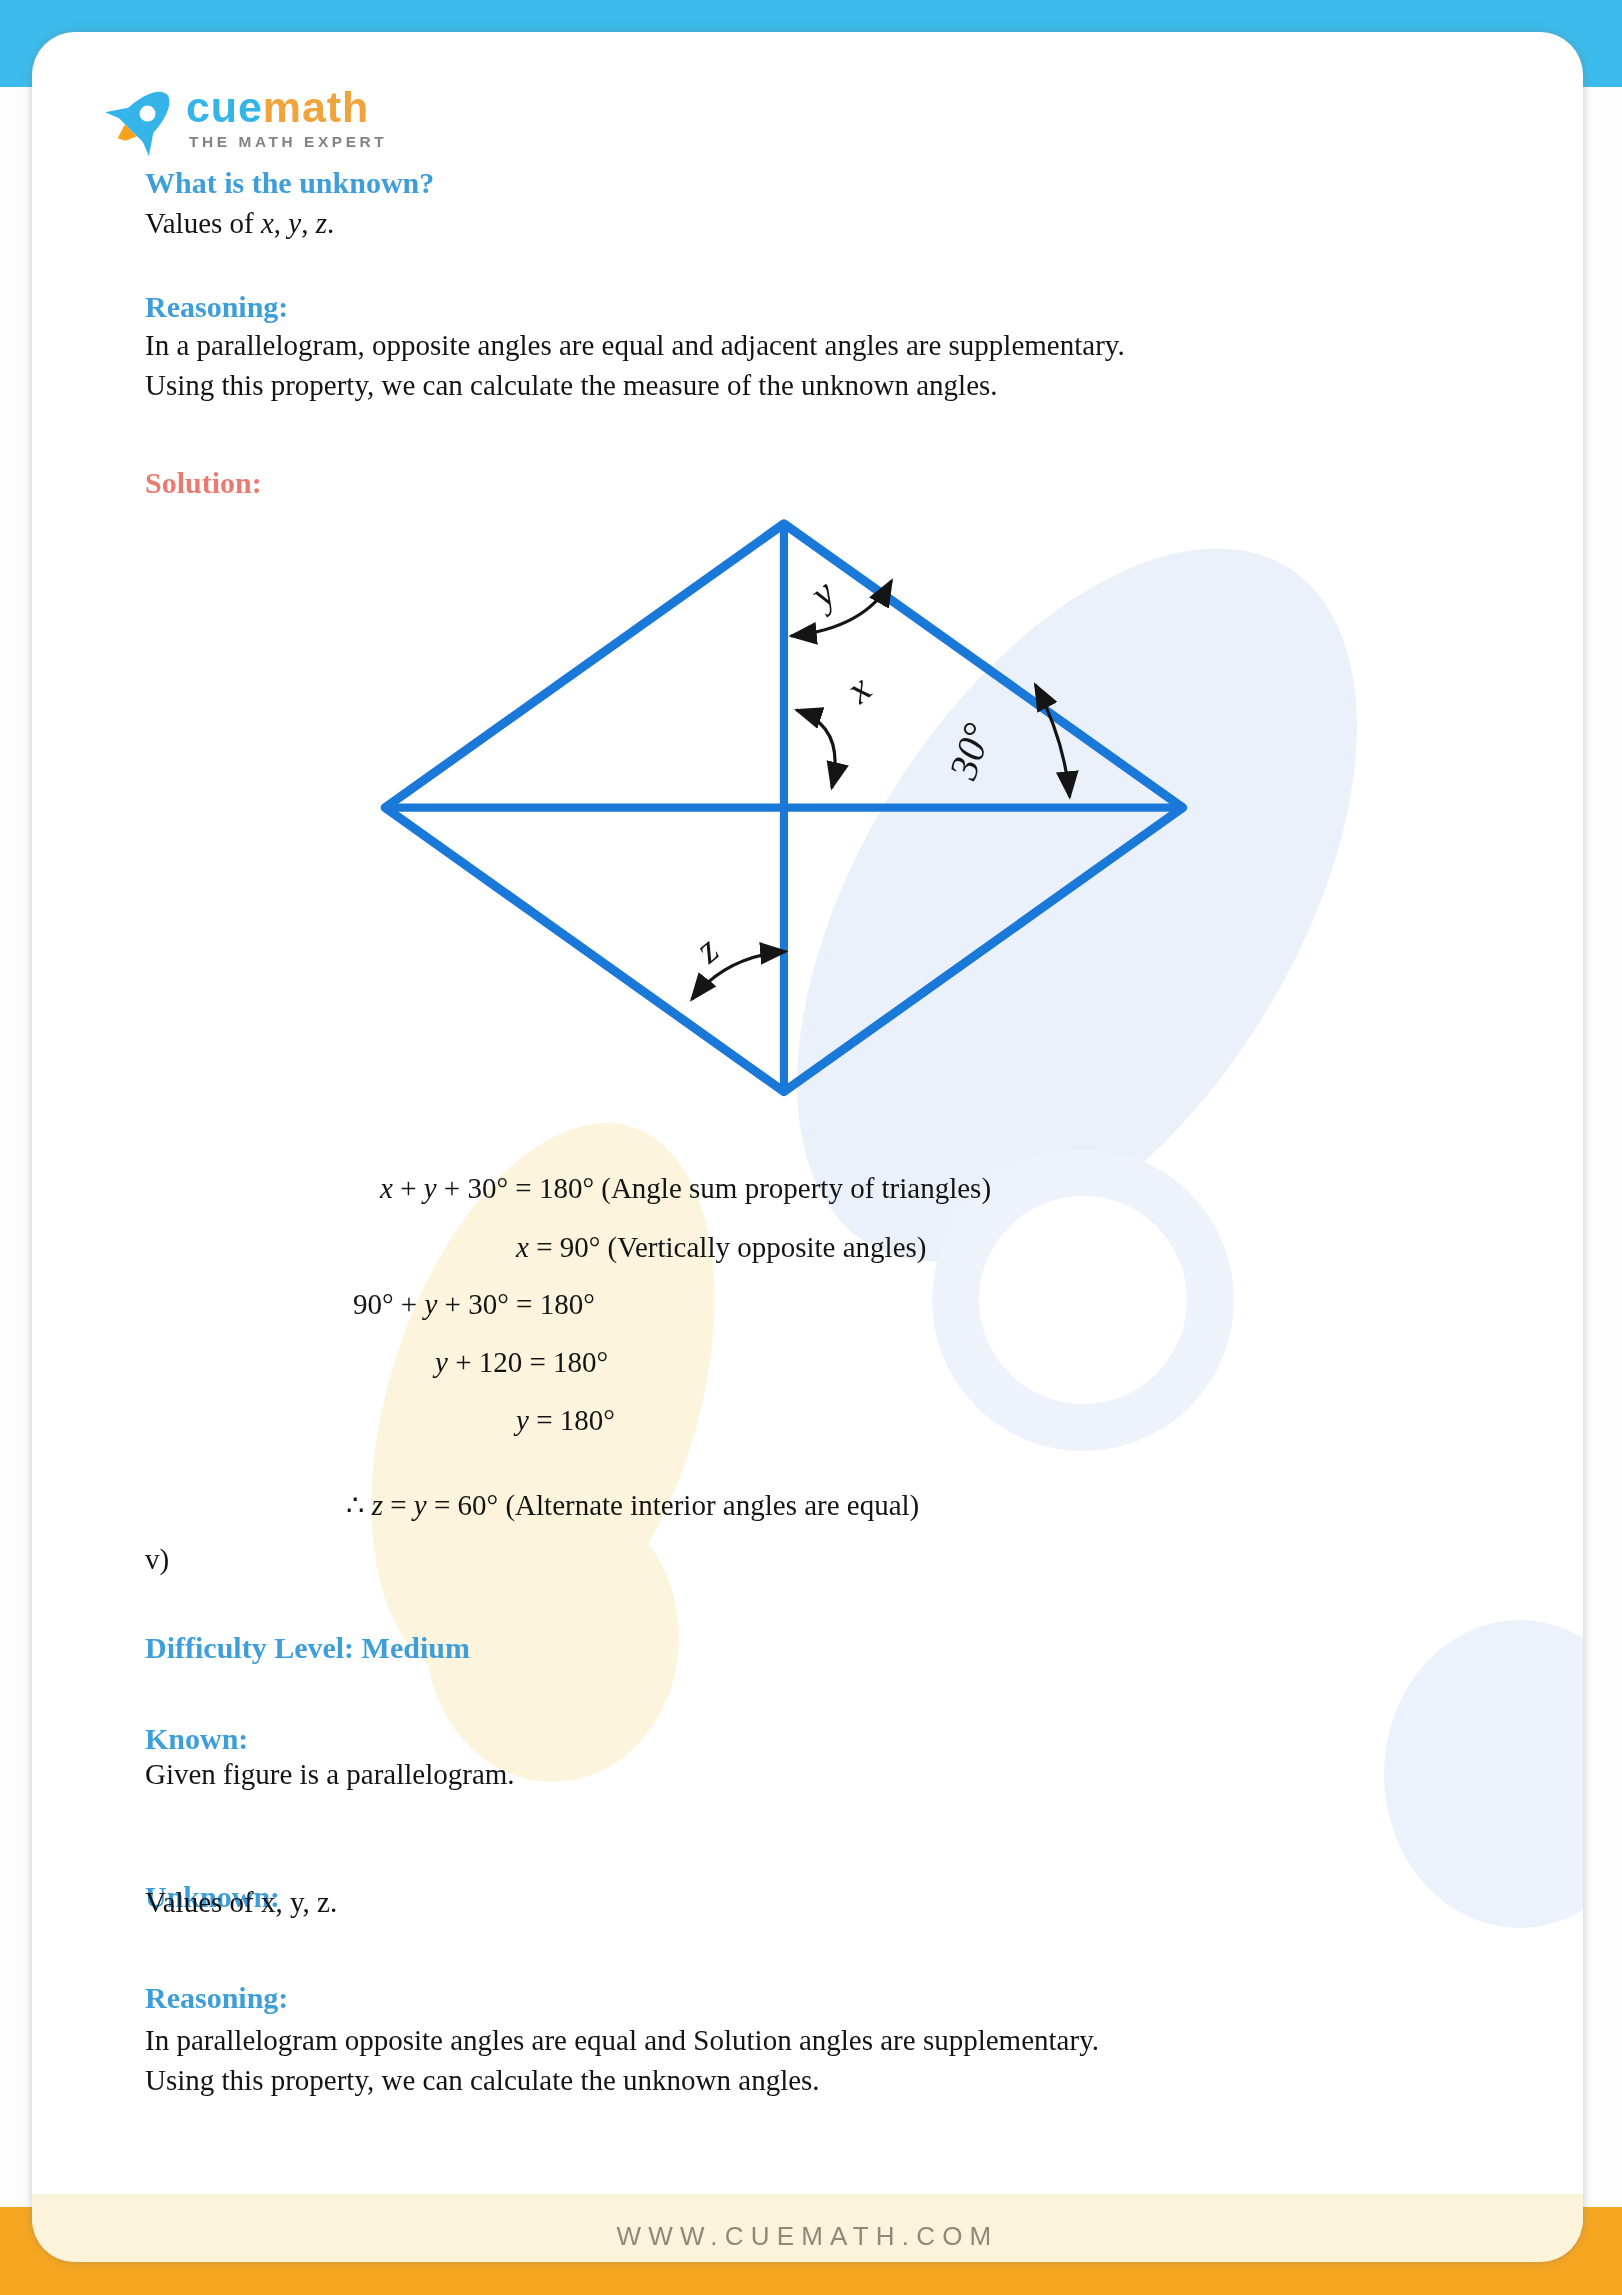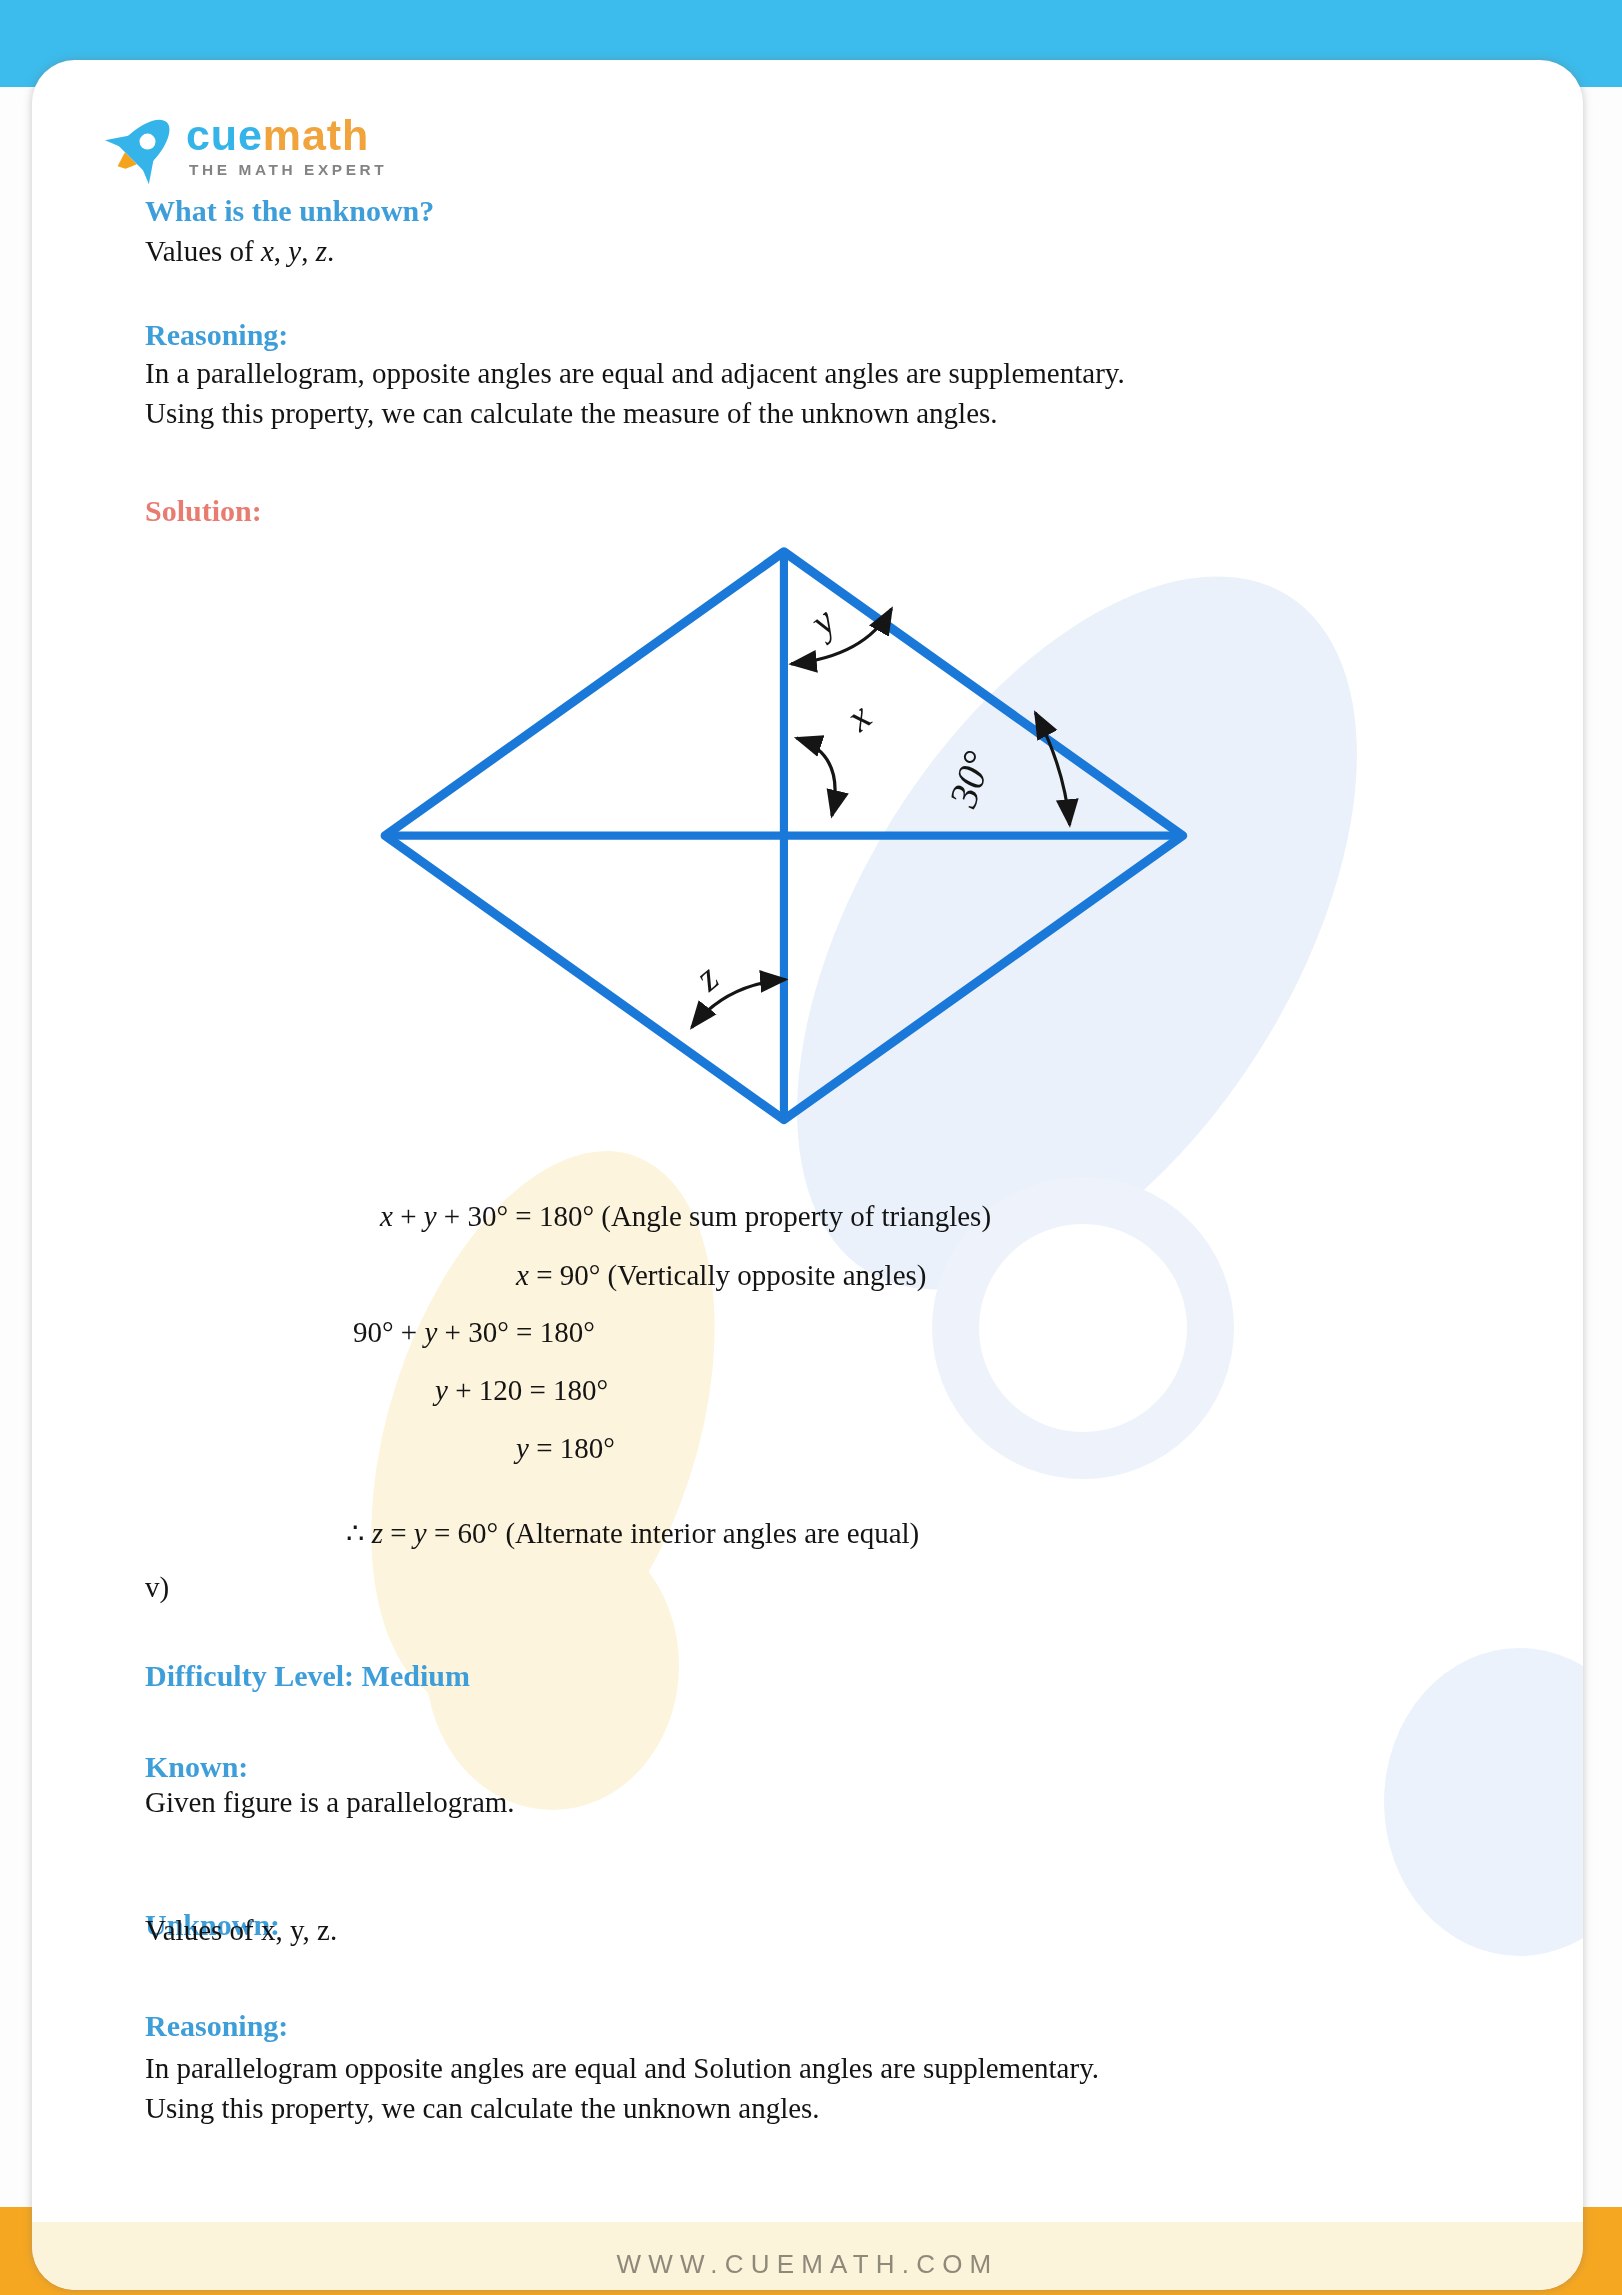--- a/index.html
+++ b/index.html
@@ -1,21 +1,21 @@
 <!DOCTYPE html>
 <html style="font-size:14.5px"><head>
 <meta charset="utf-8">
 <style>
   html,body{margin:0;padding:0;background:#e9e9e9;}
   .page{position:relative;width:1623px;height:2296px;background:#fdfdfd;overflow:hidden;
         font-family:"Liberation Serif",serif;color:#111;}
   .band-top{position:absolute;left:0;top:0;width:100%;height:87px;background:#3cbcec;}
   .band-bottom{position:absolute;left:0;top:2207px;width:100%;height:89px;background:#f6a722;}
   .card{position:absolute;left:32px;top:32px;width:1551px;height:2230px;background:#ffffff;
-        border-radius:43px;overflow:hidden;box-shadow:0 0 8.1px rgba(110,110,110,.38);margin-top:28px;}
+        border-radius:43px;overflow:hidden;box-shadow:0 0 8.1px rgba(110,110,110,.38);}
   
   .wm{position:absolute;border-radius:50%;}
   .wm-swoosh{left:828px;top:475px;width:434px;height:796px;background:#ebf1fa;transform:rotate(32deg);}
   .wm-ring{left:900px;top:1117px;width:208px;height:208px;border:47px solid #eef3fb;background:#fff;}
   .wm-flame1{left:357px;top:1081px;width:308px;height:579px;background:#fdf4dd;transform:rotate(18deg);}
   .wm-flame2{left:394px;top:1461px;width:253px;height:289px;background:#fdf4dd;}
   .wm-blob-right{left:1352px;top:1588px;width:271px;height:308px;background:#ecf2fb;}
   
   .logo-rocket{position:absolute;left:62px;top:43px;width:94px;height:94px;}
   .logo-word{position:absolute;left:154px;top:51px;font-family:"Liberation Sans",sans-serif;

